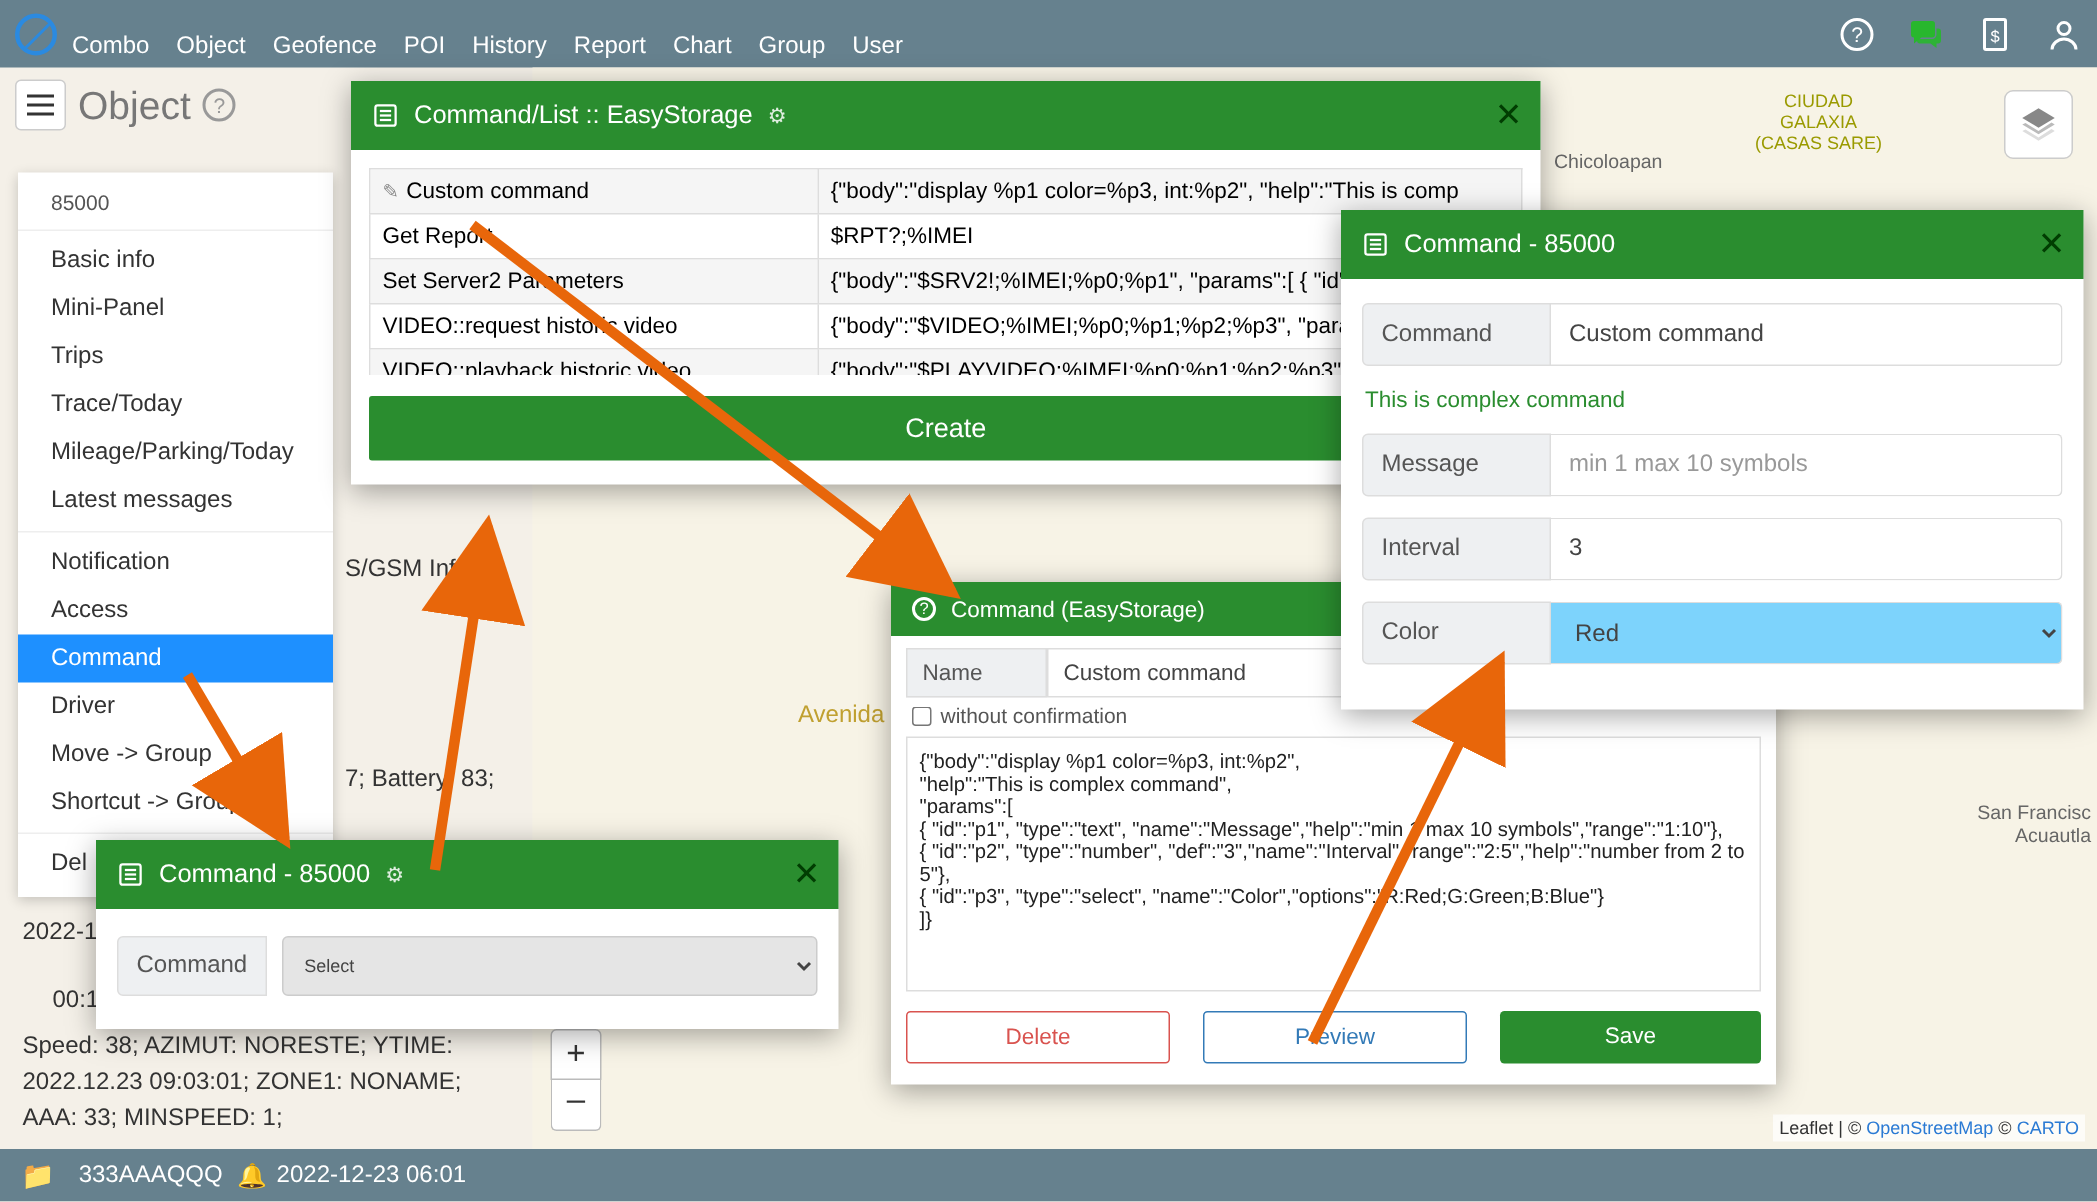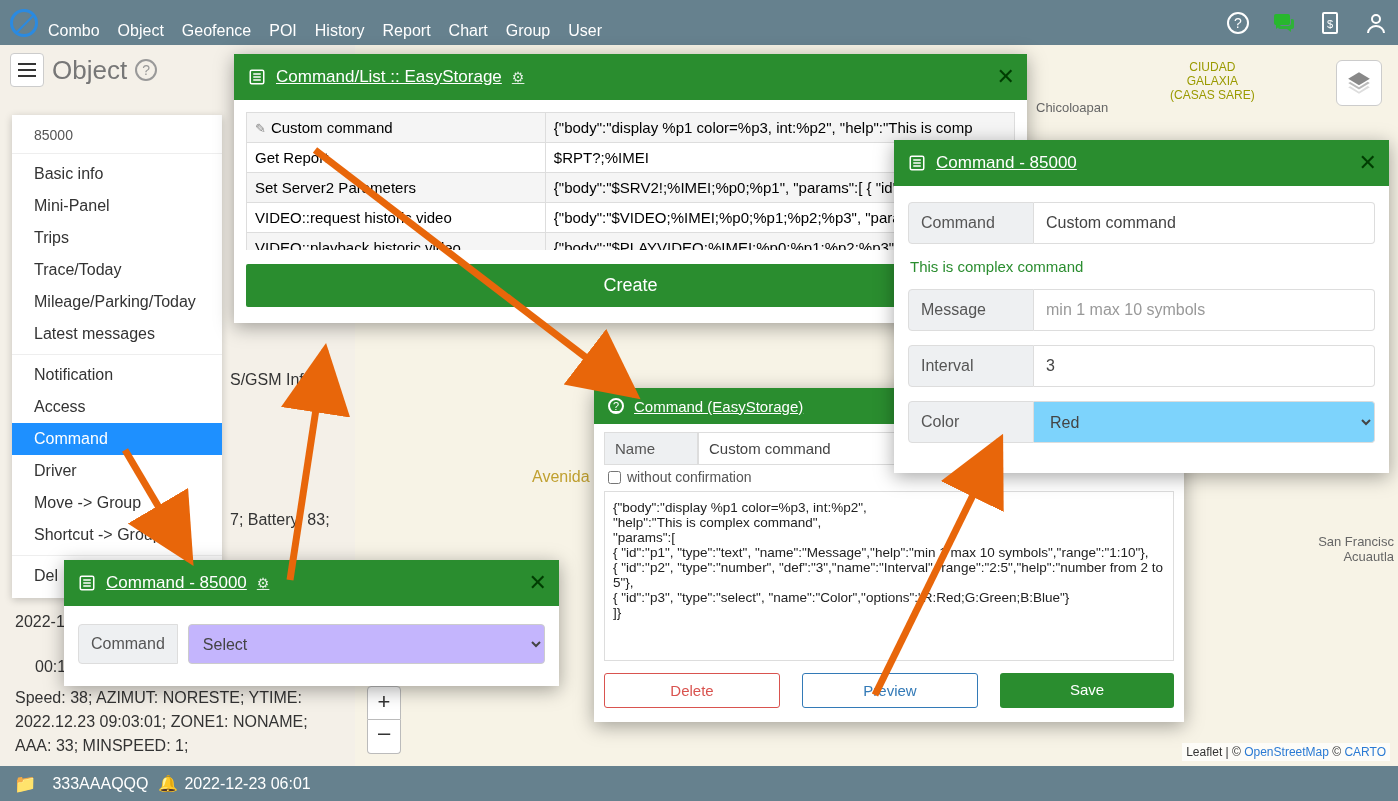--- a/index.html
+++ b/index.html
@@ -29,38 +29,38 @@
 .sidebar .item.sel { background:#1e90ff; color:#fff; }
 
 .bg-text { position:absolute; left:15px; top:100px; width:330px; font-size:16px; color:#333; line-height:1.5; z-index:1;}
 
 .main-area { position:absolute; left:355px; top:45px; right:0; bottom:35px; background:#f7f3e6; }
 
 .status-bar { position:absolute; bottom:0; left:0; right:0; height:35px; background:#66818e; color:#fff; display:flex; align-items:center; padding:0 14px; gap:16px; font-size:16px;}
 .status-bar .folder-icon { font-size:18px; }
 
 .dialog { position:absolute; background:#fff; box-shadow:0 4px 18px rgba(0,0,0,.35); z-index:10; }
-.dialog .dlg-header { background:#2a8d2f; color:#fff; display:flex; align-items:center; height:46px; padding:3px 14px; font-size:17px; gap:10px; position:relative;text-decoration:underline;}
+.dialog .dlg-header { background:#2a8d2f; color:#fff; display:flex; align-items:center; height:46px; padding:3px 14px; font-size:17px; gap:10px; position:relative;}
 .dialog .dlg-header .gear { font-size:14px; opacity:.85; }
 .dialog .dlg-header .close { position:absolute; right:12px; color:#013d02; font-size:22px; cursor:pointer;}
 .mini-header { height:32px; font-size:15px;}
 
 .cmdlist { left:234px; top:54px; width:793px; }
 .cmdlist .rows { max-height:150px; overflow:hidden; }
 .cmdlist table { width:100%; border-collapse:collapse; font-size:15px; }
 .cmdlist td { border:1px solid #ddd; padding:6px 8px; white-space:nowrap; overflow:hidden; text-overflow:ellipsis; max-width:350px;}
 .cmdlist tr:nth-child(odd){background:#f5f5f5;}
 .cmdlist tr:nth-child(even){background:#fff;}
 .cmdlist .edit-icon { color:#888; margin-right:5px; font-size:13px;}
 .create-btn { margin:14px 12px 16px; background:#2a8d2f; color:#fff; text-align:center; padding:11px; font-size:18px; border-radius:2px; cursor:pointer;}
 
 .cmd-small { left:64px; top:560px; width:495px; }
 .cmd-small .body { padding:18px 14px 22px; display:flex; gap:10px;}
 .cmd-small .lbl { background:#eef0f2; border:1px solid #ddd; padding:10px 12px; font-size:16px; color:#555; border-radius:4px 0 0 4px;}
-.cmd-small select { flex:1; border:1px solid #ccc; border-radius:4px; padding:3px 10px; font-size:16px; color:#444; background:#c4b5fd;}
+.cmd-small select { flex:1; border:1px solid #ccc; border-radius:4px; padding:3px 10px; font-size:12px; color:#444; background:#e5e5e5;}
 
 .cmd-editor { left:594px; top:388px; width:590px; z-index:9;}
 .cmd-editor .dlg-header { height:36px; font-size:15px;}
 .cmd-editor .body { padding:8px 10px 14px;}
 .cmd-editor .row { display:flex; margin-bottom:4px;}
 .cmd-editor .row .l { background:#eef0f2; border:1px solid #ddd; padding:7px 10px; font-size:15px; color:#555; width:94px;}
 .cmd-editor .row input[type=text] { flex:1; border:1px solid #ddd; padding:7px 10px; font-size:15px; color:#444;}
 .cmd-editor .chk { font-size:14px; color:#555; margin:2px 0 6px 4px; display:flex; align-items:center; gap:6px;}
 .cmd-editor textarea { width:100%; border:1px solid #ddd; padding:8px; font-size:13.5px; color:#222; height:170px; font-family: Arial; resize:none;}
 .cmd-editor .btns { display:flex; gap:22px; margin-top:8px;}

